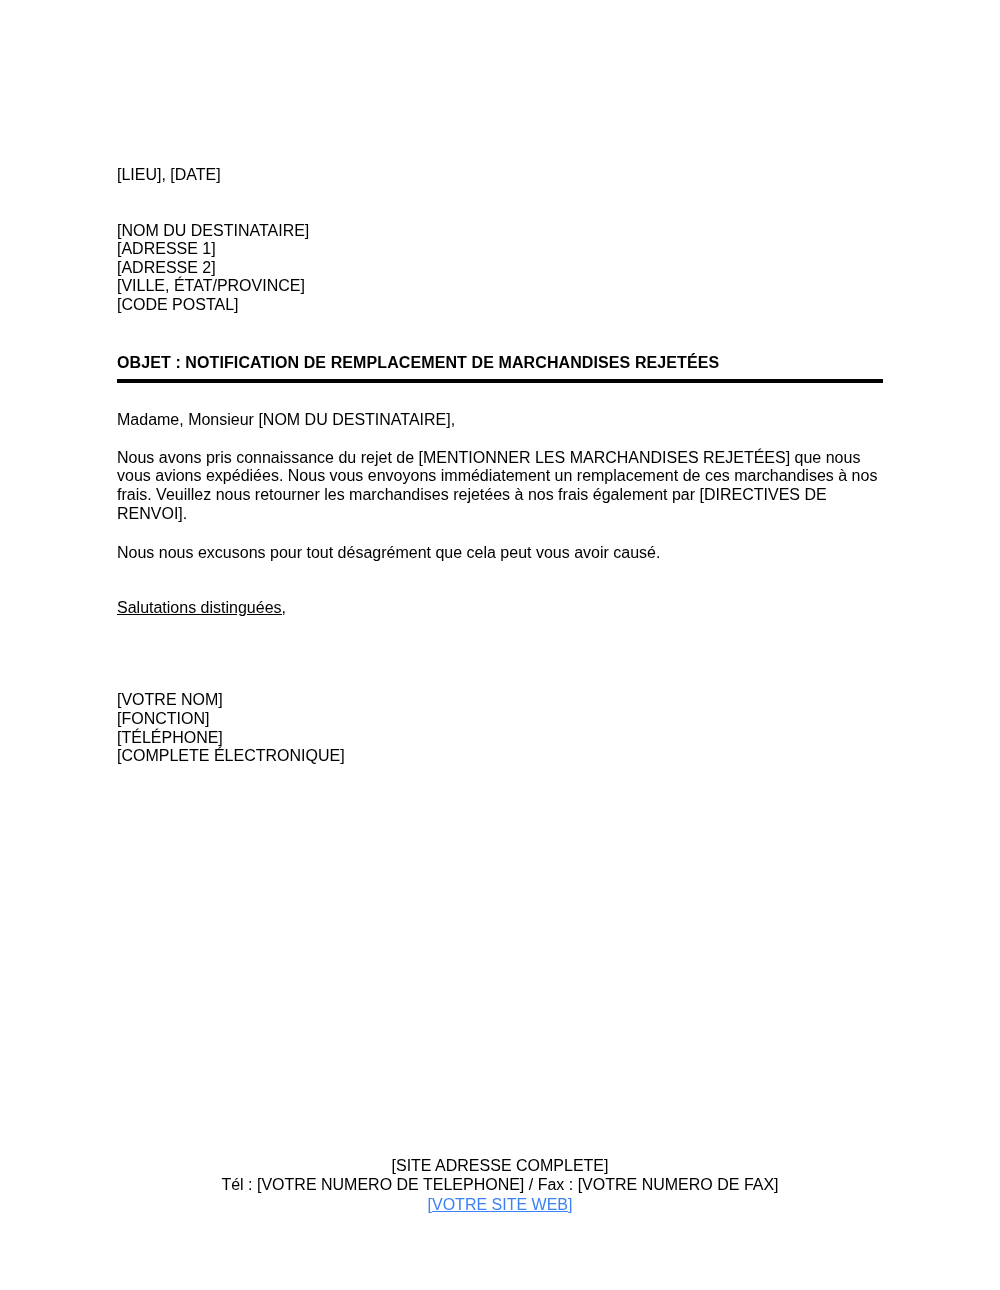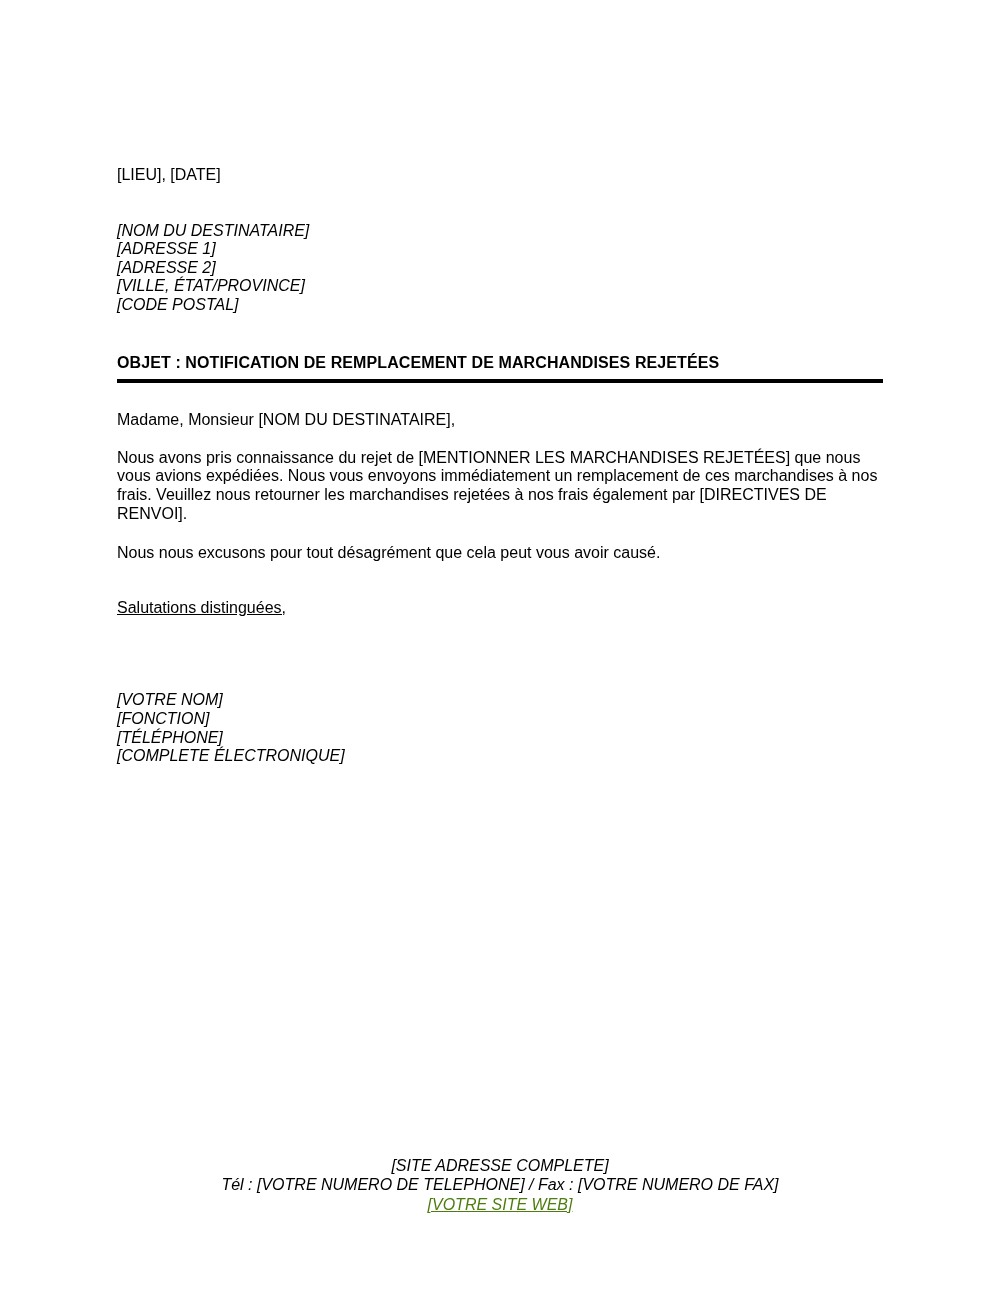--- a/index.html
+++ b/index.html
@@ -59,27 +59,26 @@
   }
   .footer {
     position: absolute;
     left: 0;
     right: 0;
     top: 1156px;
     text-align: center;
     line-height: 19.4px;
   }
   .footer a {
-    color: #4d7c0f;
+    color: #3b82f6;
     text-decoration: underline;
     cursor: pointer;
   }
   .line {
     display: block;
-    font-style: italic;
   }
 </style>
 </head>
 <body>
 
 <div class="page">
 
   <div class="letter">
 
     <div class="dateline">[LIEU], [DATE]</div>

